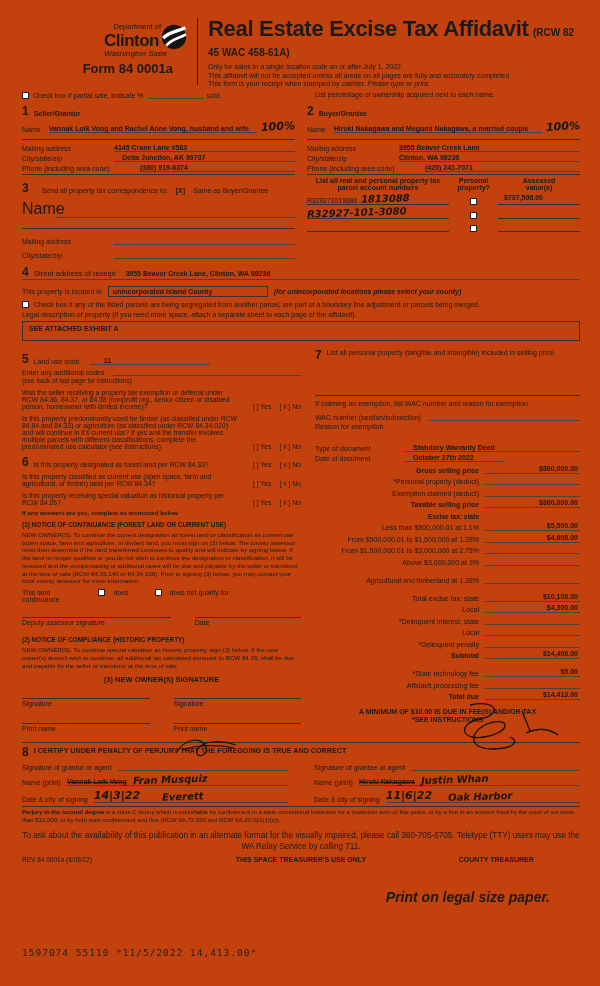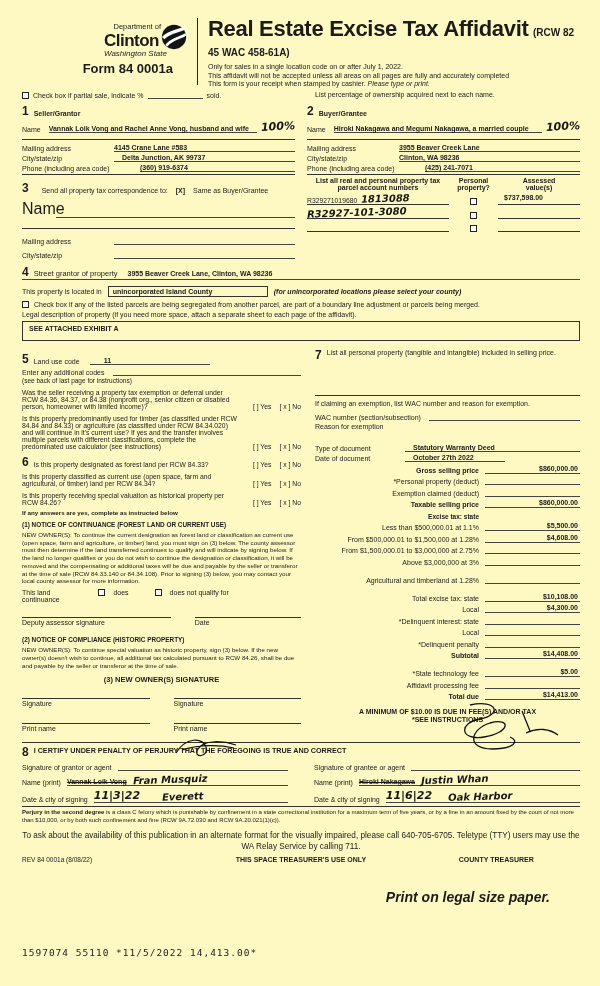--- a/index.html
+++ b/index.html
@@ -1,17 +1,17 @@
 <!DOCTYPE html>
 <html><head>
 <meta charset="utf-8">
 <style>
   * { margin:0; padding:0; box-sizing:border-box; }
   body { background:#e8e8e8; font-family:"Liberation Sans", sans-serif; color:#1b1b1b; }
-  .page { width:600px; height:986px; background:#fef9c3; margin:0 auto; padding:16px 20px 0 22px; overflow:hidden; position:relative; }
+  .page { width:600px; height:986px; background:#c2410c; margin:0 auto; padding:16px 20px 0 22px; overflow:hidden; position:relative; }
 
   
   .hdr { display:flex; align-items:stretch; }
   .logo-block { width:175px; text-align:right; padding-right:10px; }
   .dept-line { font-size:7.5px; padding-right:26px; margin-top:6px; }
   .rev-row { display:flex; justify-content:flex-end; align-items:center; }
   .revenue { font-size:17px; font-weight:bold; letter-spacing:-0.5px; }
   .logo-mark { width:26px; height:26px; margin-left:2px; margin-top:-8px; }
   .wa-state { font-size:8px; font-style:italic; padding-right:20px; margin-top:-2px; }
   .form-num { font-size:13px; font-weight:bold; margin-top:3px; padding-right:14px; }
@@ -290,21 +290,21 @@
         </div>
         <div class="c2"><span class="cb"></span></div>
         <div class="c3 val"></div>
       </div>
     </div>
   </div>
 
   <div>
     <div class="s4-street">
       <span class="num">4</span>
-      <span class="lbl" style="font-size:7.5px">Street grantor of property</span>
+      <span class="lbl" style="font-size:7.5px">Street address of receipt</span>
       <span class="fill val">3955 Beaver Creek Lane, Clinton, WA 98236</span>
     </div>
     <div class="located">
       <span>This property is located in</span>
       <span class="located-box">unincorporated Island County</span>
       <span style="font-style:italic; font-weight:bold">(for unincorporated locations please select your county)</span>
     </div>
     <div class="seg-row">
       <span class="cb"></span>
       <span>Check box if any of the listed parcels are being segregated from another parcel, are part of a boundary line adjustment or parcels being merged.</span>
@@ -507,21 +507,21 @@
         <div class="s8-line">
           <span class="k">Name (print)</span>
           <span class="fill">
             <span class="val struck">Vannak Loik Vong</span>
             <span class="hand hand-name">Fran Musquiz</span>
           </span>
         </div>
         <div class="s8-line">
           <span class="k">Date &amp; city of signing</span>
           <span class="fill">
-            <span class="hand hand-date">11|3|22</span>
+            <span class="hand hand-date">14|3|22</span>
             <span class="hand hand-name" style="margin-left:16px">Everett</span>
           </span>
         </div>
       </div>
       <div class="s8c">
         <div class="s8-line">
           <span class="k">Signature of grantee or agent</span>
           <span class="fill" style="flex:1"></span>
         </div>
         <div class="s8-line">
@@ -538,21 +538,21 @@
             <span class="hand hand-name" style="margin-left:10px">Oak Harbor</span>
           </span>
         </div>
       </div>
     </div>
   </div>
 
   <div class="perjury">
     <span class="b">Perjury in the second degree</span><span> is a class C felony which is punishable by confinement in a state correctional institution for a maximum term of five years, or by a fine in an amount fixed by the court of not more than $10,000, or by both such confinement and fine (RCW 9A.72.030 and RCW 9A.20.021(1)(c)).</span>
   </div>
-  <div class="alt-fmt">To ask about the availability of this publication in an alternate format for the visually impaired, please call 640-705-6705. Teletype (TTY) users may use the WA Relay Service by calling 711.</div>
+  <div class="alt-fmt">To ask about the availability of this publication in an alternate format for the visually impaired, please call 360-705-6705. Teletype (TTY) users may use the WA Relay Service by calling 711.</div>
   <div class="foot-row">
     <div class="fr1">REV 84 0001a (8/08/22)</div>
     <div class="fr2">THIS SPACE TREASURER'S USE ONLY</div>
     <div class="fr3">COUNTY TREASURER</div>
   </div>
   <div class="print-legal">Print on legal size paper.</div>
   <div class="stamp">1597074 55110 *11/5/2022 14,413.00*</div>
 
 </div>
 

